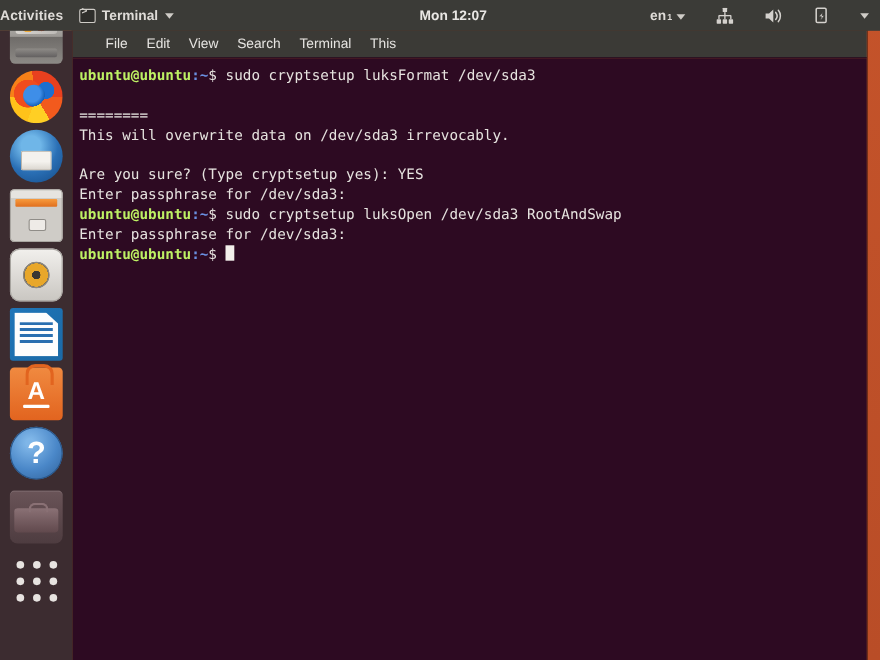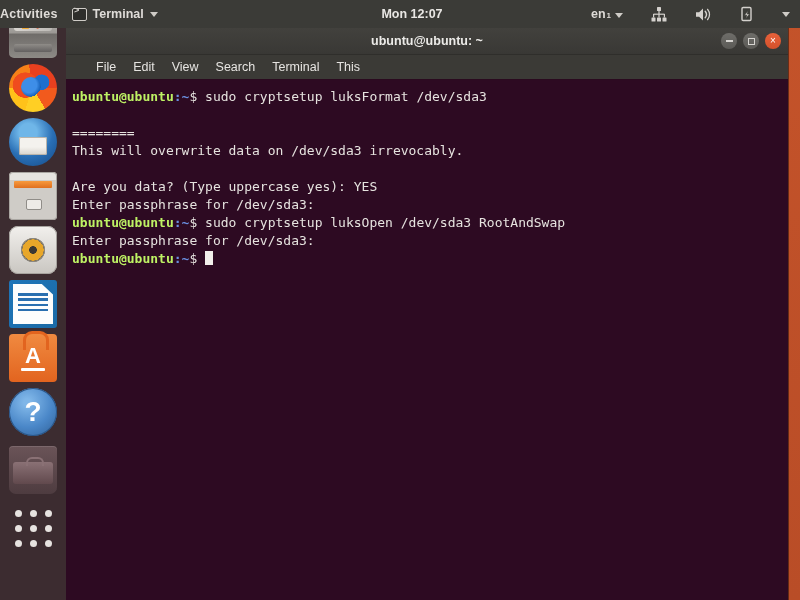--- a/index.html
+++ b/index.html
@@ -321,50 +321,36 @@
       <i></i>
       <i></i>
     <i></i>
       <i></i>
       <i></i>
   </div>
 </div>
 
 <div id="terminal-window">
 
-  <div id="title-bar">
-    <div id="window-title">ubuntu@ubuntu: ~</div>
-    <div class="wbtns">
-      <div class="wbtn min">
-          <span class="bar"></span>
-        </div>
-      <div class="wbtn max">
-          <span class="sq"></span>
-        </div>
-      <div class="wbtn close">
-          <span>×</span>
-        </div>
-    </div>
-  </div>
 
   <div id="menu-bar">
     <span class="menu-item">File</span>
     <span class="menu-item">Edit</span>
     <span class="menu-item">View</span>
     <span class="menu-item">Search</span>
     <span class="menu-item">Terminal</span>
     <span class="menu-item">This</span>
   </div>
 
   <div id="terminal-body">
       <div class="tline"><span class="c-green">ubuntu@ubuntu</span><span class="c-blue">:~</span><span class="c-white">$ </span><span class="c-white">sudo cryptsetup luksFormat /dev/sda3</span></div>
       <div class="tline"><span class="c-white">&nbsp;</span></div>
       <div class="tline"><span class="c-white">========</span></div>
       <div class="tline"><span class="c-white">This will overwrite data on /dev/sda3 irrevocably.</span></div>
       <div class="tline"><span class="c-white">&nbsp;</span></div>
-      <div class="tline"><span class="c-white">Are you data? (Type uppercase yes): YES</span></div>
+      <div class="tline"><span class="c-white">Are you sure? (Type cryptsetup yes): YES</span></div>
       <div class="tline"><span class="c-white">Enter passphrase for /dev/sda3:</span></div>
       <div class="tline"><span class="c-green">ubuntu@ubuntu</span><span class="c-blue">:~</span><span class="c-white">$ </span><span class="c-white">sudo cryptsetup luksOpen /dev/sda3 RootAndSwap</span></div>
       <div class="tline"><span class="c-white">Enter passphrase for /dev/sda3:</span></div>
       <div class="tline"><span class="c-green">ubuntu@ubuntu</span><span class="c-blue">:~</span><span class="c-white">$ </span><span class="c-white"></span><span class="cursor"></span></div>
     </div>
 
 </div>
 
 </body></html>

